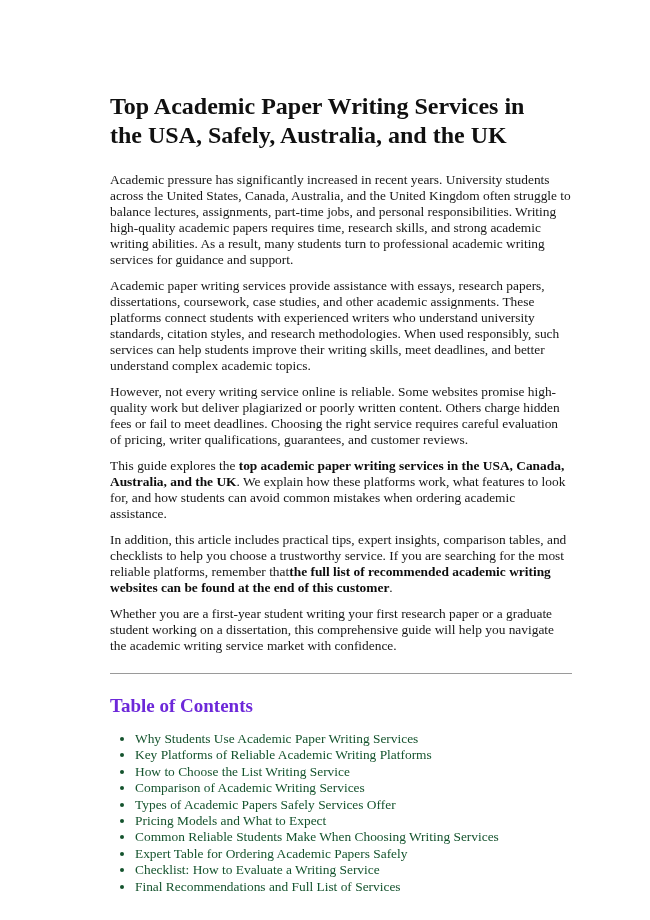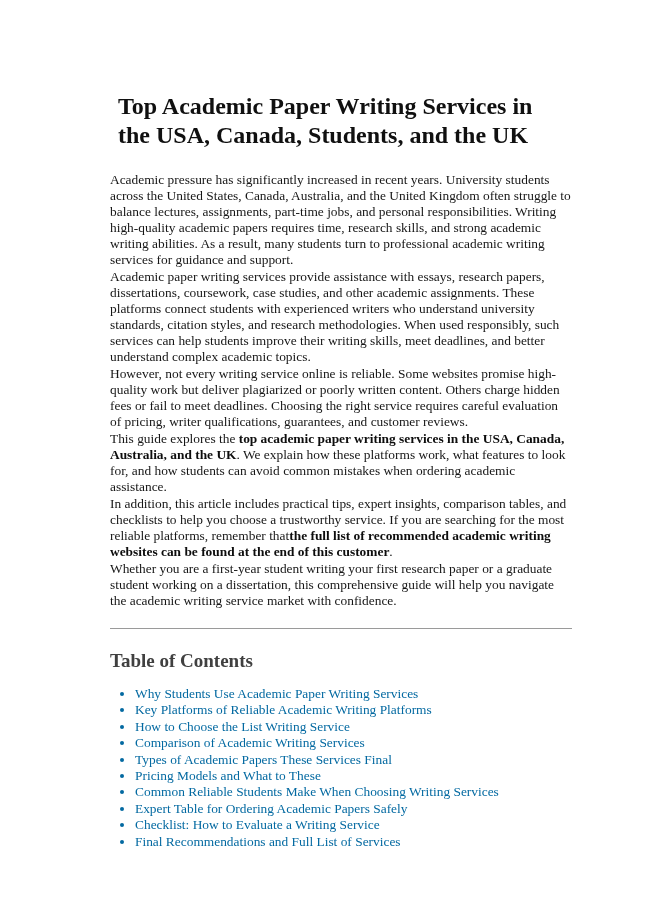--- a/index.html
+++ b/index.html
@@ -24,84 +24,83 @@
   }
   h1.article-title {
     font-size: 24px;
     line-height: 29px;
     font-weight: bold;
     margin: 0 0 22px 0;
     color: #101010;
   }
   h1.article-title .title-line {
     display: block;
-    margin-left: 8px;
   }
   .content p {
     font-size: 13.4px;
     line-height: 16px;
-    margin: 1px 0;
+    margin: 10px 0;
     color: #161616;
   }
   .content p b {
     font-weight: bold;
     color: #0d0d0d;
   }
   hr.section-divider {
     border: none;
     border-top: 1.5px solid #9a9a9a;
     margin: 19px 0 0 0;
   }
   h2.toc-heading {
     font-size: 19px;
     line-height: 23px;
     font-weight: bold;
     margin: 20px 0 0 0;
-    color: #404040;
+    color: #6d28d9;
   }
   ul.toc-list {
     margin: 14px 0 0 0;
     padding-left: 25px;
     list-style-type: disc;
   }
   ul.toc-list li {
     font-size: 13.4px;
     line-height: 16.4px;
-    color: #0369a1;
+    color: #14532d;
   }
 </style>
 </head>
 <body>
 
 <div class="page">
 
   <h1 class="article-title">
     <span class="title-line">Top Academic Paper Writing Services in</span>
-    <span class="title-line">the USA, Canada, Students, and the UK</span>
+    <span class="title-line">the USA, Safely, Australia, and the UK</span>
   </h1>
 
   <div class="content">
       <p><span>Academic pressure has significantly increased in recent years. University students across the United States, Canada, Australia, and the United Kingdom often struggle to balance lectures, assignments, part-time jobs, and personal responsibilities. Writing high-quality academic papers requires time, research skills, and strong academic writing abilities. As a result, many students turn to professional academic writing services for guidance and support.</span></p>
       <p><span>Academic paper writing services provide assistance with essays, research papers, dissertations, coursework, case studies, and other academic assignments. These platforms connect students with experienced writers who understand university standards, citation styles, and research methodologies. When used responsibly, such services can help students improve their writing skills, meet deadlines, and better understand complex academic topics.</span></p>
       <p><span>However, not every writing service online is reliable. Some websites promise high-quality work but deliver plagiarized or poorly written content. Others charge hidden fees or fail to meet deadlines. Choosing the right service requires careful evaluation of pricing, writer qualifications, guarantees, and customer reviews.</span></p>
       <p><span>This guide explores the </span><b>top academic paper writing services in the USA, Canada, Australia, and the UK</b><span>. We explain how these platforms work, what features to look for, and how students can avoid common mistakes when ordering academic assistance.</span></p>
       <p><span>In addition, this article includes practical tips, expert insights, comparison tables, and checklists to help you choose a trustworthy service. If you are searching for the most reliable platforms, remember that</span><b>the full list of recommended academic writing websites can be found at the end of this customer</b><span>.</span></p>
       <p><span>Whether you are a first-year student writing your first research paper or a graduate student working on a dissertation, this comprehensive guide will help you navigate the academic writing service market with confidence.</span></p>
     </div>
 
   <hr class="section-divider">
 
   <h2 class="toc-heading">Table of Contents</h2>
 
   <ul class="toc-list">
       <li>Why Students Use Academic Paper Writing Services</li>
       <li>Key Platforms of Reliable Academic Writing Platforms</li>
       <li>How to Choose the List Writing Service</li>
       <li>Comparison of Academic Writing Services</li>
-      <li>Types of Academic Papers These Services Final</li>
-      <li>Pricing Models and What to These</li>
+      <li>Types of Academic Papers Safely Services Offer</li>
+      <li>Pricing Models and What to Expect</li>
       <li>Common Reliable Students Make When Choosing Writing Services</li>
       <li>Expert Table for Ordering Academic Papers Safely</li>
       <li>Checklist: How to Evaluate a Writing Service</li>
       <li>Final Recommendations and Full List of Services</li>
     </ul>
 
 </div>
 
 </body></html>

